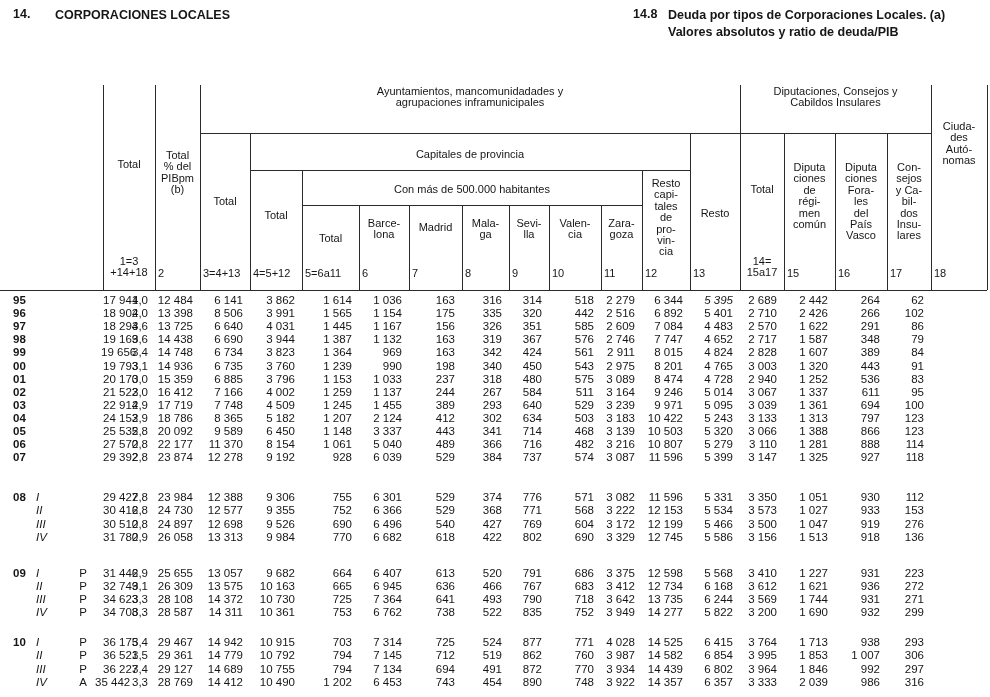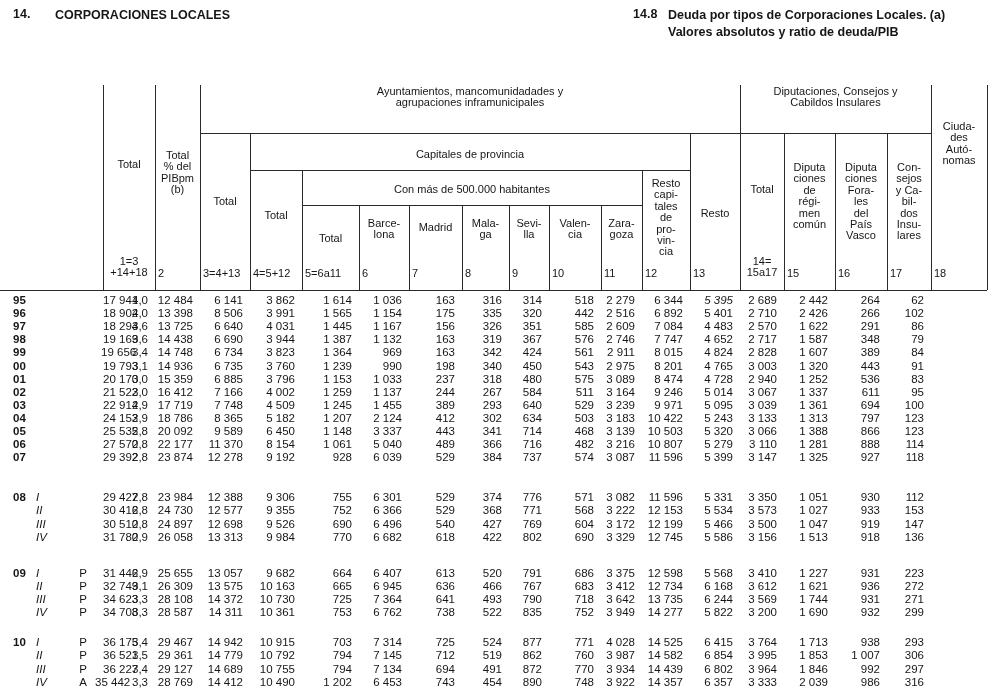--- a/index.html
+++ b/index.html
@@ -466,21 +466,21 @@
         <div class="cell" style="left: 409px; width: 46px;">540</div>
         <div class="cell" style="left: 462px; width: 40px;">427</div>
         <div class="cell" style="left: 509px; width: 33px;">769</div>
         <div class="cell" style="left: 549px; width: 45px;">604</div>
         <div class="cell" style="left: 601px; width: 34px;">3 172</div>
         <div class="cell" style="left: 642px; width: 41px;">12 199</div>
         <div class="cell" style="left: 690px; width: 43px;">5 466</div>
         <div class="cell" style="left: 740px; width: 37px;">3 500</div>
         <div class="cell" style="left: 784px; width: 44px;">1 047</div>
         <div class="cell" style="left: 835px; width: 45px;">919</div>
-        <div class="cell" style="left: 887px; width: 37px;">147</div>
+        <div class="cell" style="left: 887px; width: 37px;">276</div>
       </div>
       <div class="row" style="top: 530.9px;">
         <div class="quarter">IV</div>
         <div class="cell" style="left: 103px;">31 780</div>
         <div class="cell" style="left: 103px; width: 45px;">2,9</div>
         <div class="cell" style="left: 155px; width: 38px;">26 058</div>
         <div class="cell" style="left: 200px; width: 43px;">13 313</div>
         <div class="cell" style="left: 250px; width: 45px;">9 984</div>
         <div class="cell" style="left: 302px; width: 50px;">770</div>
         <div class="cell" style="left: 359px; width: 43px;">6 682</div>

